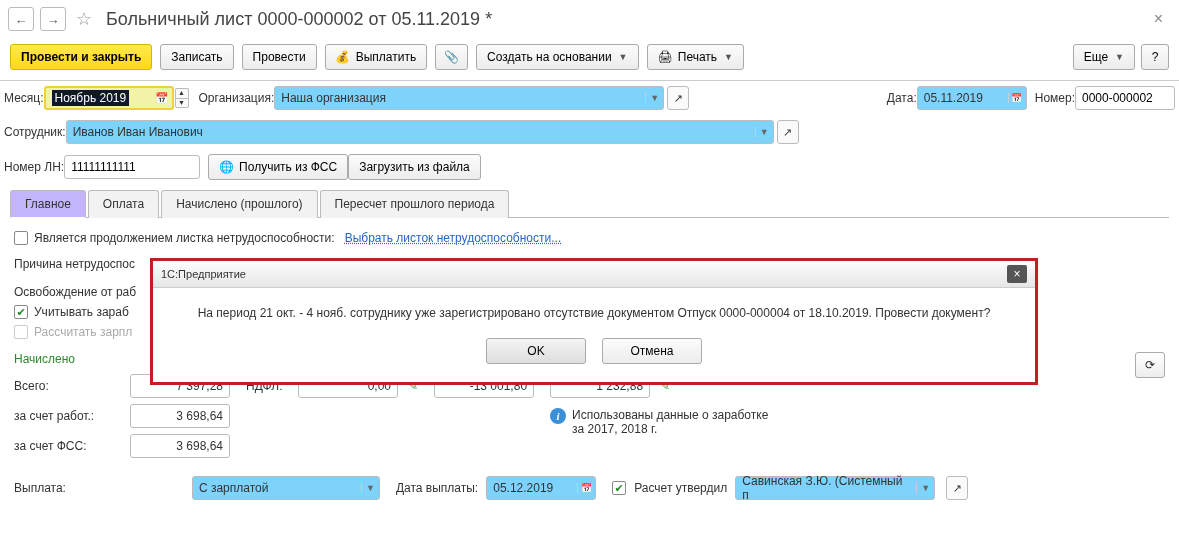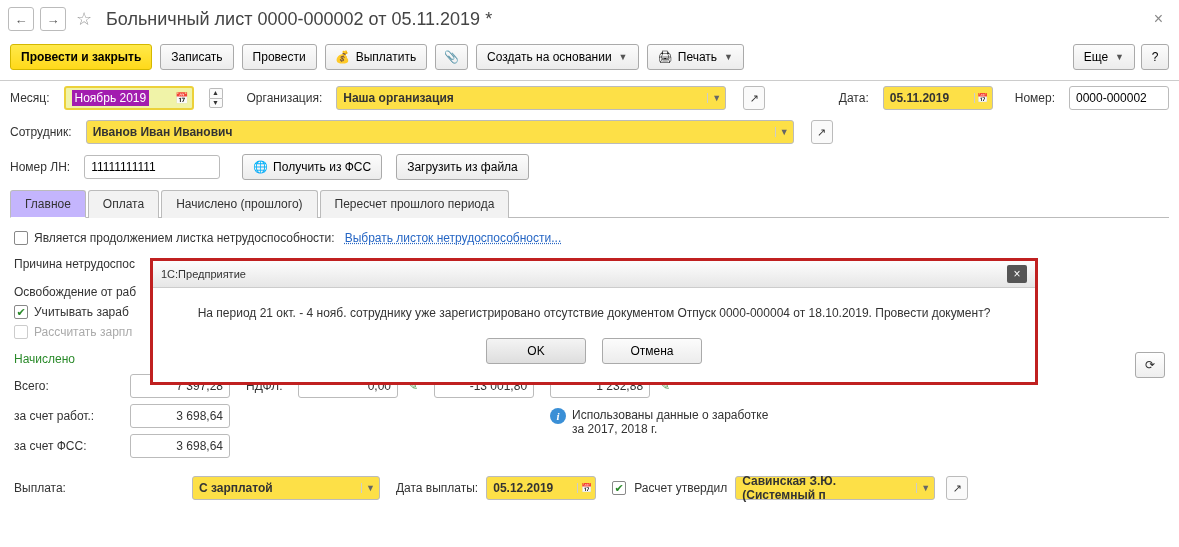--- a/index.html
+++ b/index.html
@@ -75,43 +75,43 @@
   background: linear-gradient(#ffe94a, #ffd91a);
   border-color: #d4b800;
   font-weight: bold;
 }
 .btn .caret { font-size: 9px; color: #555; margin-left: 2px; }
 .icon-sm { font-size: 12px; display: inline-block; }
 .toolbar-right { margin-left: auto; display: flex; gap: 6px; }
 .form-row {
   display: flex;
   align-items: center;
-  padding: 5px 10px;
-  gap: 14px;
+  padding: 5px 4px;
+  gap: 0;
 }
 .label { white-space: nowrap; }
 .input {
   height: 24px;
   border: 1px solid #bbb;
   background: #fff;
   padding: 0 6px;
   font-size: 12px;
   border-radius: 3px;
 }
 .input-month {
   width: 130px;
   border: 2px solid #ecd13a;
   background: #f0f3a8;
   display: flex;
   align-items: center;
   justify-content: space-between;
   padding-right: 2px;
 }
 .input-month span:first-child {
-  background: #a21caf;
+  background: #0f172a;
   color: #fff;
   padding: 1px 3px;
 }
 .spinner {
   display: inline-flex;
   flex-direction: column;
   margin-left: 1px;
 }
 .spinner div {
   width: 14px;
@@ -124,22 +124,21 @@
   cursor: pointer;
 }
 .spinner div:first-child { border-bottom: none; border-radius: 2px 2px 0 0; }
 .spinner div:last-child { border-radius: 0 0 2px 2px; }
 .select-wrap {
   display: flex;
   align-items: center;
   border: 1px solid #bbb;
   border-radius: 3px;
   height: 24px;
-  background: #fde047;
-  font-weight: bold;
+  background: #7dd3fc;
 }
 .select-wrap .val { padding: 0 6px; flex: 1; }
 .select-wrap .dd {
   width: 18px;
   text-align: center;
   border-left: 1px solid #ccc;
   font-size: 9px;
   color: #666;
   cursor: pointer;
 }

